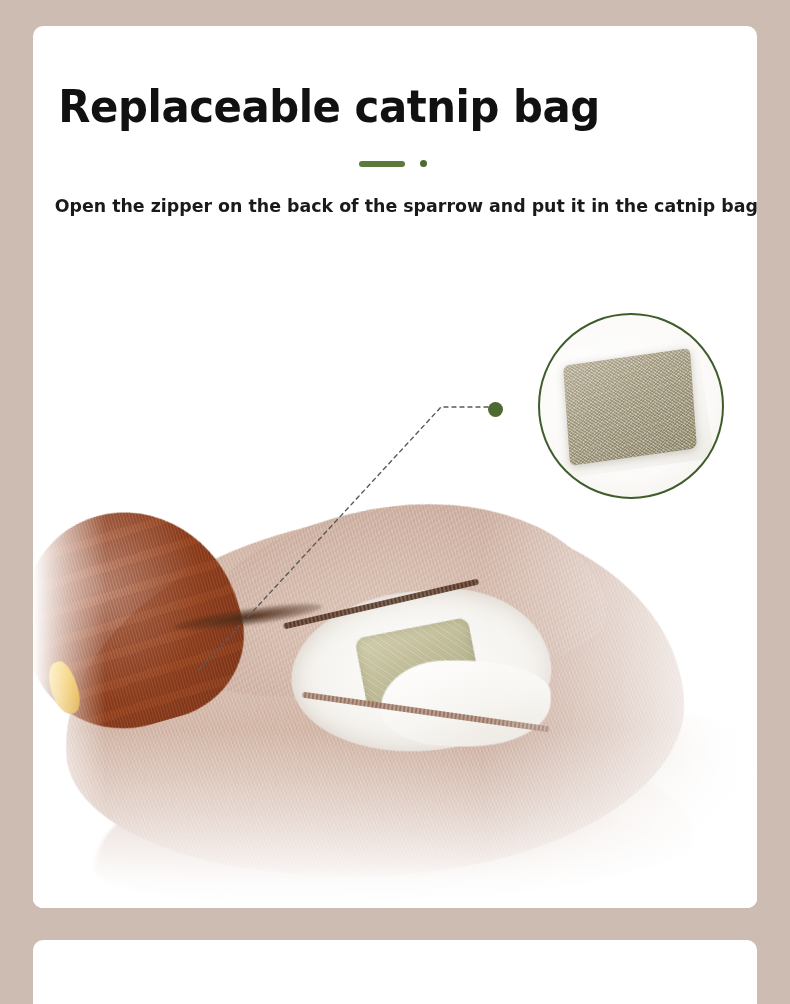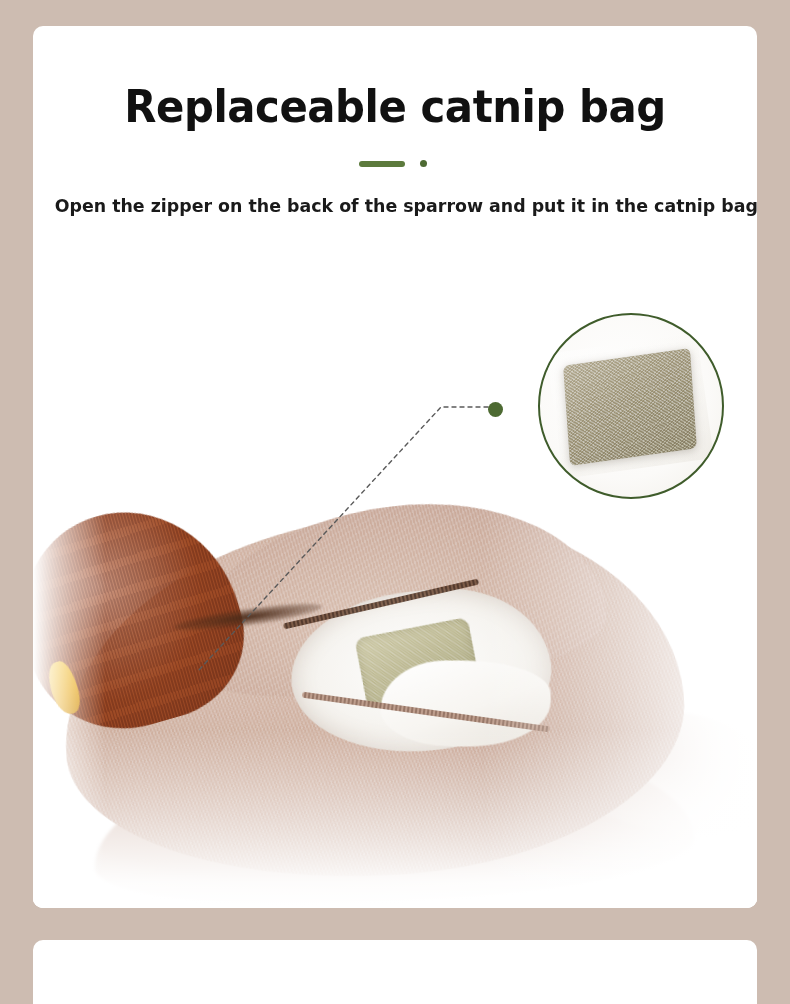--- a/index.html
+++ b/index.html
@@ -27,21 +27,20 @@
   }
 
   #card-main   { top: 26px;  height: 882px; }
   #card-next   { top: 940px; height: 64px;  border-radius: 10px 10px 0 0; }
 
   
   .heading-block {
     position: absolute;
     top: 0; left: 0;
     width: 724px;
-    text-align: center;
     padding-top: 56px;
   }
 
   .page-title {
     font-size: 45px;
     font-weight: 700;
     color: #111111;
     letter-spacing: -0.5px;
     line-height: 1.1;
     font-family: "DejaVu Sans", sans-serif;

